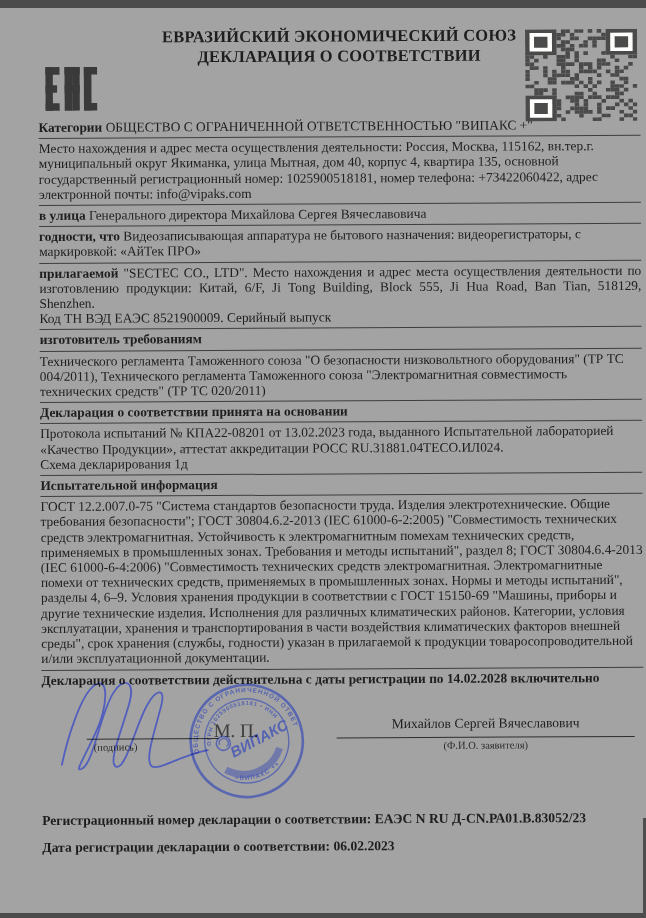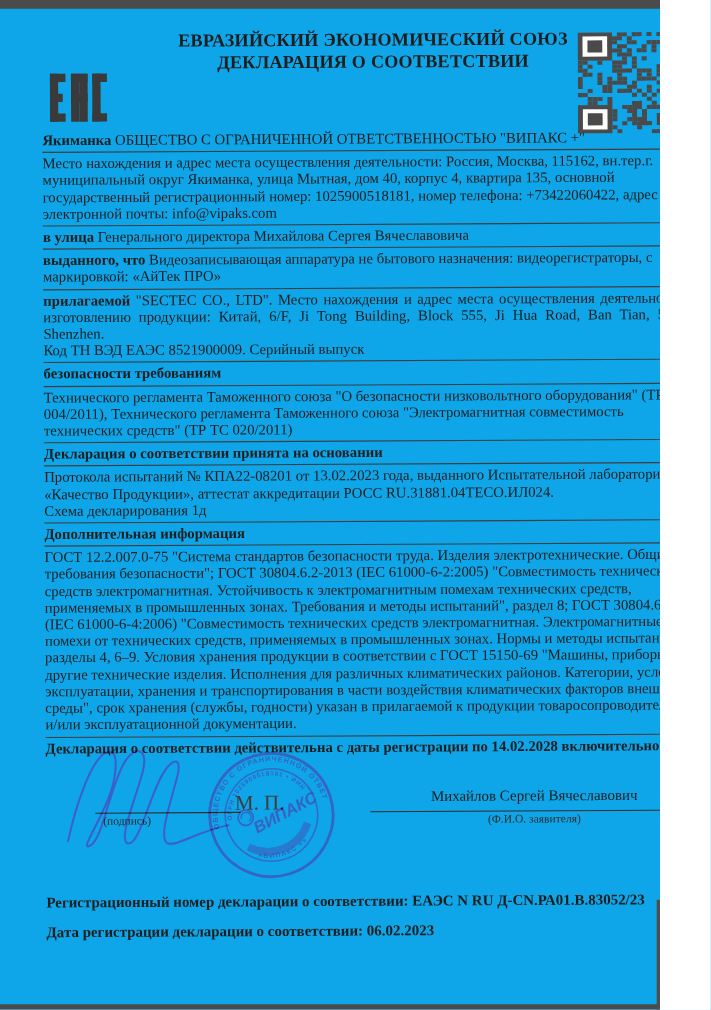--- a/index.html
+++ b/index.html
@@ -1,17 +1,17 @@
 <!DOCTYPE html>
 <html><head>
 <meta charset="utf-8">
 <style>
   html,body{margin:0;padding:0;background:#ffffff;}
   .page{
-    position:relative;width:600px;height:918px;background:#0ea5e9;overflow:hidden;
+    position:relative;width:646px;height:918px;background:#a3a3a3;overflow:hidden;
     font-family:"Liberation Serif", serif;color:#1e1e1e;
   }
   .scan-bar-top{position:absolute;left:0;top:0;width:646px;height:8px;background:#4b4b4b;}
   .scan-bar-bottom{position:absolute;left:0;bottom:0;width:646px;height:5px;background:#4b4b4b;}
   .scan-edge-right{position:absolute;right:0;top:818px;width:3px;height:100px;background:#4e4e4e;}
   .doc{
     position:absolute;left:38px;top:28px;width:602px;
     transform:rotate(-0.3deg);transform-origin:top left;
   }
   .doc-header{text-align:center;font-weight:bold;font-size:16.5px;line-height:20px;letter-spacing:.2px;}
@@ -271,63 +271,63 @@
           <rect x="60" y="96" width="4" height="4"></rect>
           <rect x="64" y="96" width="4" height="4"></rect>
           <rect x="84" y="96" width="4" height="4"></rect>
           <rect x="96" y="96" width="4" height="4"></rect>
         </g>
     </svg>
 
     <div class="sections">
 
       <div class="sec">
-        <p><b>Якиманка</b>
+        <p><b>Категории</b>
         <span>ОБЩЕСТВО С ОГРАНИЧЕННОЙ ОТВЕТСТВЕННОСТЬЮ "ВИПАКС +"</span></p>
       </div>
 
       <div class="sec">
         <p>Место нахождения и адрес места осуществления деятельности: Россия, Москва, 115162, вн.тер.г. муниципальный округ Якиманка, улица Мытная, дом 40, корпус 4, квартира 135, основной государственный регистрационный номер: 1025900518181, номер телефона: +73422060422, адрес электронной почты: info@vipaks.com</p>
       </div>
 
       <div class="sec">
         <p><b>в улица</b>
         <span>Генерального директора Михайлова Сергея Вячеславовича</span></p>
       </div>
 
       <div class="sec">
-        <p><b>выданного, что</b>
+        <p><b>годности, что</b>
         <span>Видеозаписывающая аппаратура не бытового назначения: видеорегистраторы, с маркировкой: «АйТек ПРО»</span></p>
       </div>
 
       <div class="sec">
         <p class="just"><b>прилагаемой</b>
         <span>"SECTEC CO., LTD". Место нахождения и адрес места осуществления деятельности по изготовлению продукции: Китай, 6/F, Ji Tong Building, Block 555, Ji Hua Road, Ban Tian, 518129, Shenzhen.</span></p>
         <p>Код ТН ВЭД ЕАЭС 8521900009. Серийный выпуск</p>
       </div>
 
       <div class="sec">
-        <p><b>безопасности требованиям</b></p>
+        <p><b>изготовитель требованиям</b></p>
       </div>
 
       <div class="sec">
         <p>Технического регламента Таможенного союза "О безопасности низковольтного оборудования" (ТР ТС 004/2011), Технического регламента Таможенного союза "Электромагнитная совместимость технических средств" (ТР ТС 020/2011)</p>
       </div>
 
       <div class="sec">
         <p><b>Декларация о соответствии принята на основании</b></p>
       </div>
 
       <div class="sec">
         <p>Протокола испытаний № КПА22-08201 от 13.02.2023 года, выданного Испытательной лабораторией «Качество Продукции», аттестат аккредитации РОСС RU.31881.04ТЕСО.ИЛ024.</p>
         <p>Схема декларирования 1д</p>
       </div>
 
       <div class="sec">
-        <p><b>Дополнительная информация</b></p>
+        <p><b>Испытательной информация</b></p>
       </div>
 
       <div class="sec">
         <p>ГОСТ 12.2.007.0-75 "Система стандартов безопасности труда. Изделия электротехнические. Общие требования безопасности"; ГОСТ 30804.6.2-2013 (IEC 61000-6-2:2005)  "Совместимость технических средств электромагнитная. Устойчивость к электромагнитным помехам технических средств, применяемых в промышленных зонах. Требования и методы испытаний", раздел 8; ГОСТ 30804.6.4-2013 (IEC 61000-6-4:2006) "Совместимость технических средств электромагнитная. Электромагнитные помехи от технических средств, применяемых в промышленных зонах. Нормы и методы испытаний", разделы 4, 6–9. Условия хранения продукции в соответствии с ГОСТ 15150-69 "Машины, приборы и другие технические изделия. Исполнения для различных климатических районов. Категории, условия эксплуатации, хранения и транспортирования в части воздействия климатических факторов внешней среды", срок хранения (службы, годности) указан в прилагаемой к продукции товаросопроводительной и/или эксплуатационной документации.</p>
       </div>
 
       <div class="sec no-line">
         <p><b>Декларация о соответствии действительна с даты регистрации по 14.02.2028 включительно</b></p>
       </div>
     </div>

